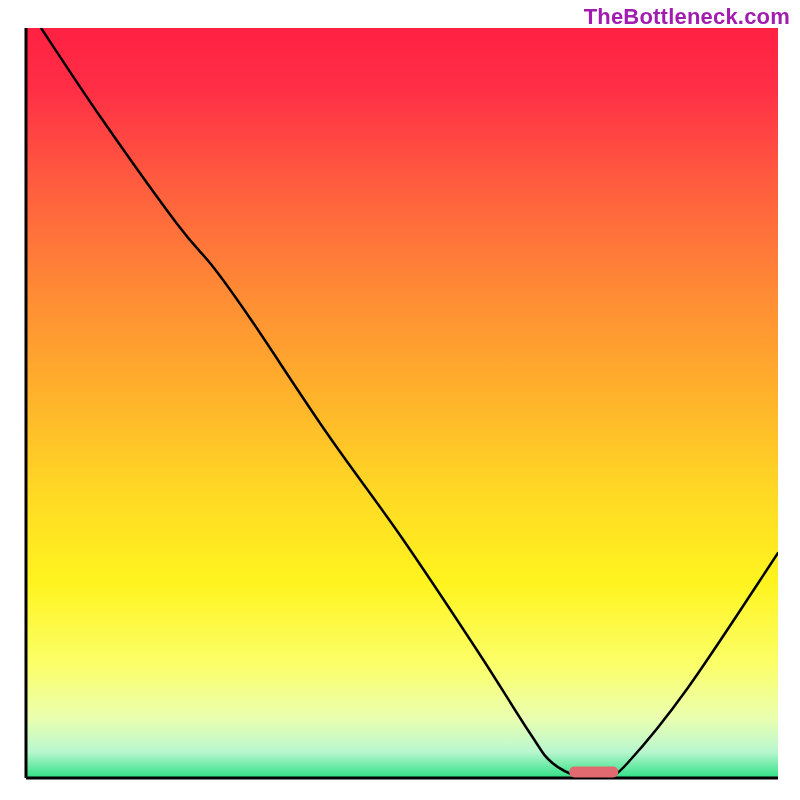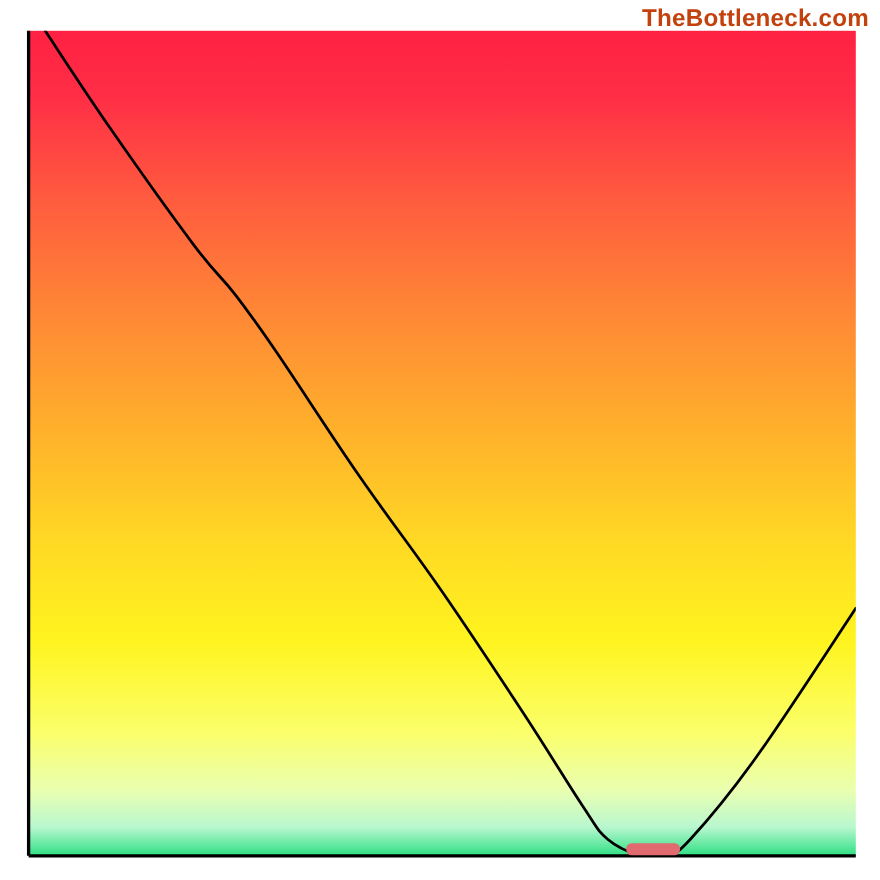--- a/index.html
+++ b/index.html
@@ -14,21 +14,21 @@
     position: relative;
     width: 800px;
     height: 800px;
   }
   .watermark {
     position: absolute;
     top: 4px;
     right: 10px;
     font-size: 22px;
     font-weight: 600;
-    color: #c2410c;
+    color: #a21caf;
     letter-spacing: 0.2px;
   }
   svg {
     position: absolute;
     top: 0;
     left: 0;
   }
 </style>
 </head>
 <body>

